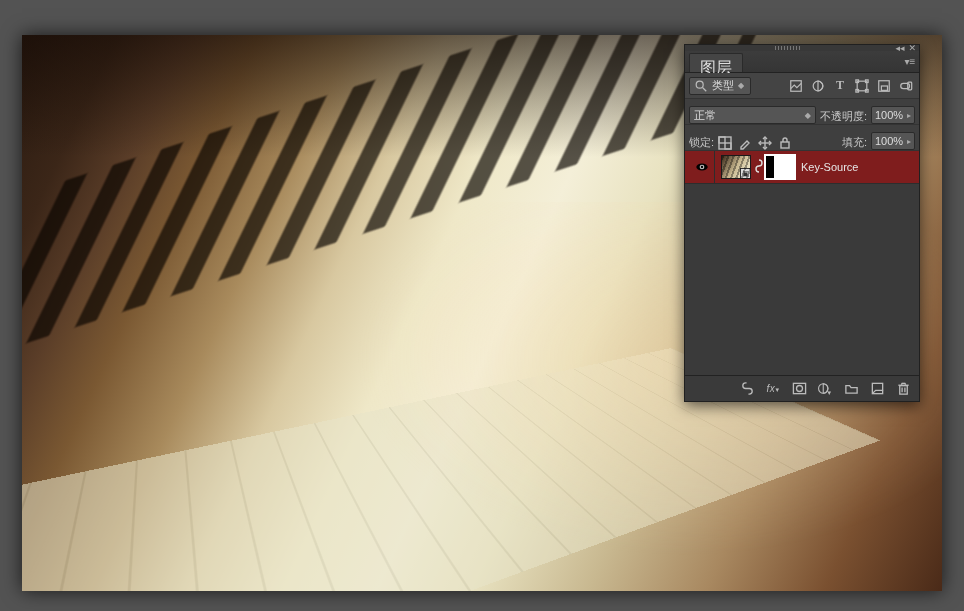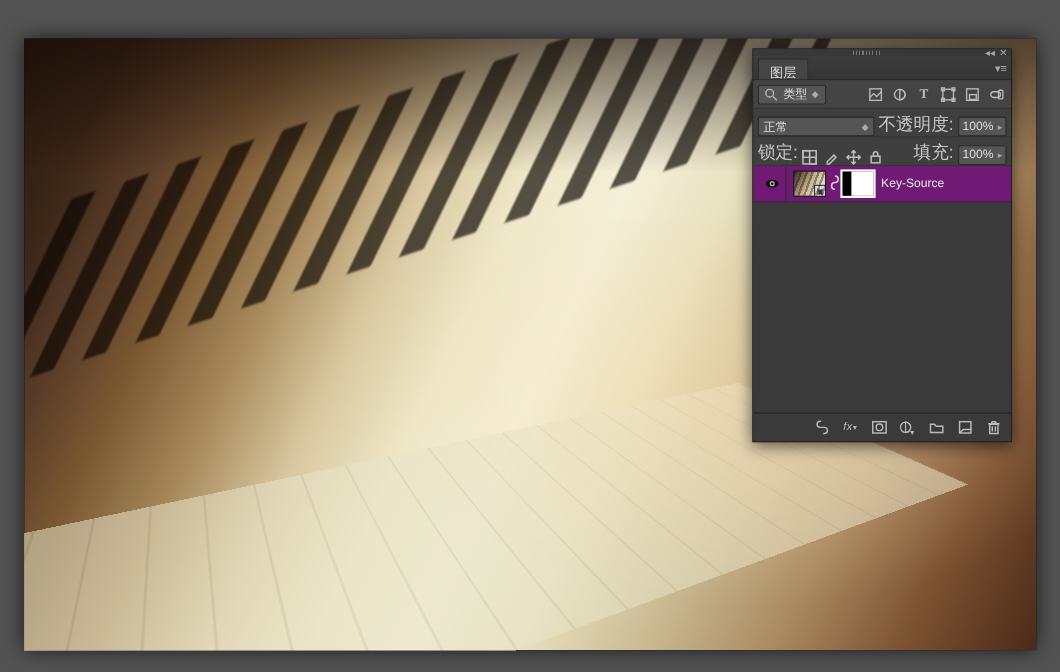--- a/index.html
+++ b/index.html
@@ -78,21 +78,21 @@
   .grip-btn { color:#aaa; font-size:9px; cursor:pointer; line-height:6px;}
   .tabs {
     height: 22px;
     background: linear-gradient(#3c3c3c,#353535);
     border-bottom: 1px solid #222;
     display: flex; align-items: stretch;
     padding-left: 4px;
   }
   .tab {
     padding: 4px 10px 0;
-    font-size: 12px;
+    font-size: 16px;
     color: #ddd;
     background: #454545;
     border: 1px solid #2a2a2a;
     border-bottom: none;
     border-radius: 2px 2px 0 0;
     margin-top: 2px;
   }
   .tabs .spacer { flex:1; }
   .menu-icon {
     width: 18px; display:flex; align-items:center; justify-content:center;
@@ -116,21 +116,21 @@
     height:18px;
   }
   .chip .arrow { font-size:8px; color:#aaa; }
   .filter-btn {
     width:18px; height:18px;
     display:flex; align-items:center; justify-content:center;
     color:#bbb; font-size:12px;
   }
   .svg-ico { width:14px; height:14px; display:block; }
   .svg-ico path, .svg-ico rect, .svg-ico line, .svg-ico polyline, .svg-ico circle { stroke:#bbb; stroke-width:1.4; fill:none; }
-  .label { color:#c8c8c8; font-size:16px; }
+  .label { color:#c8c8c8; font-size:11px; }
   .select {
     flex:1; height:18px;
     background:#555; border:1px solid #2a2a2a;
     color:#ddd; padding:0 4px;
     display:flex; align-items:center; justify-content:space-between;
     border-radius:2px;
   }
   .pct {
     width:44px; height:18px;
     background:#555; border:1px solid #2a2a2a;
@@ -146,21 +146,21 @@
   .layer-list {
     flex:1; background:#3a3a3a;
     overflow:hidden;
   }
   .layer {
     height: 33px;
     display:flex; align-items:center;
     border-bottom:1px solid #2d2d2d;
     padding: 0 4px;
   }
-  .layer.selected { background:#701a75; }
+  .layer.selected { background:#7f1d1d; }
   .vis {
     width:26px; height:100%;
     display:flex; align-items:center; justify-content:center;
     border-right:1px solid #2d2d2d;
     color:#ccc;
   }
   .thumb {
     width:30px; height:24px; margin:0 2px 0 6px;
     border:1px solid #1a1a1a; background:#fff;
     position:relative; overflow:hidden;

